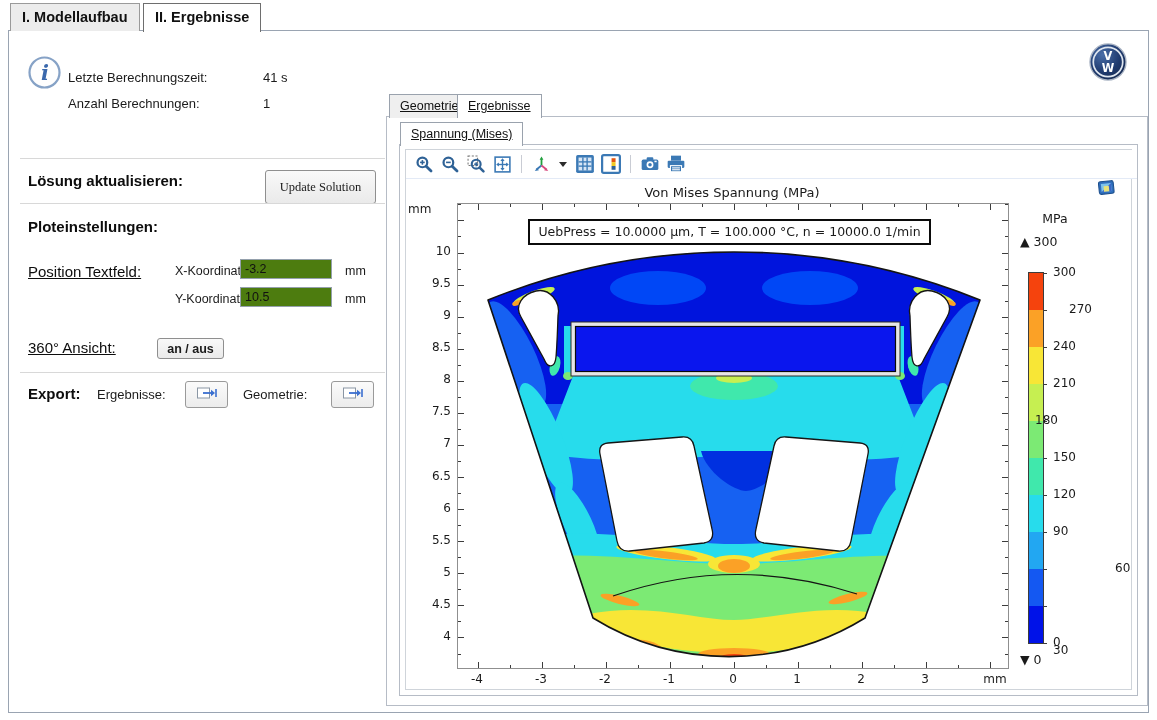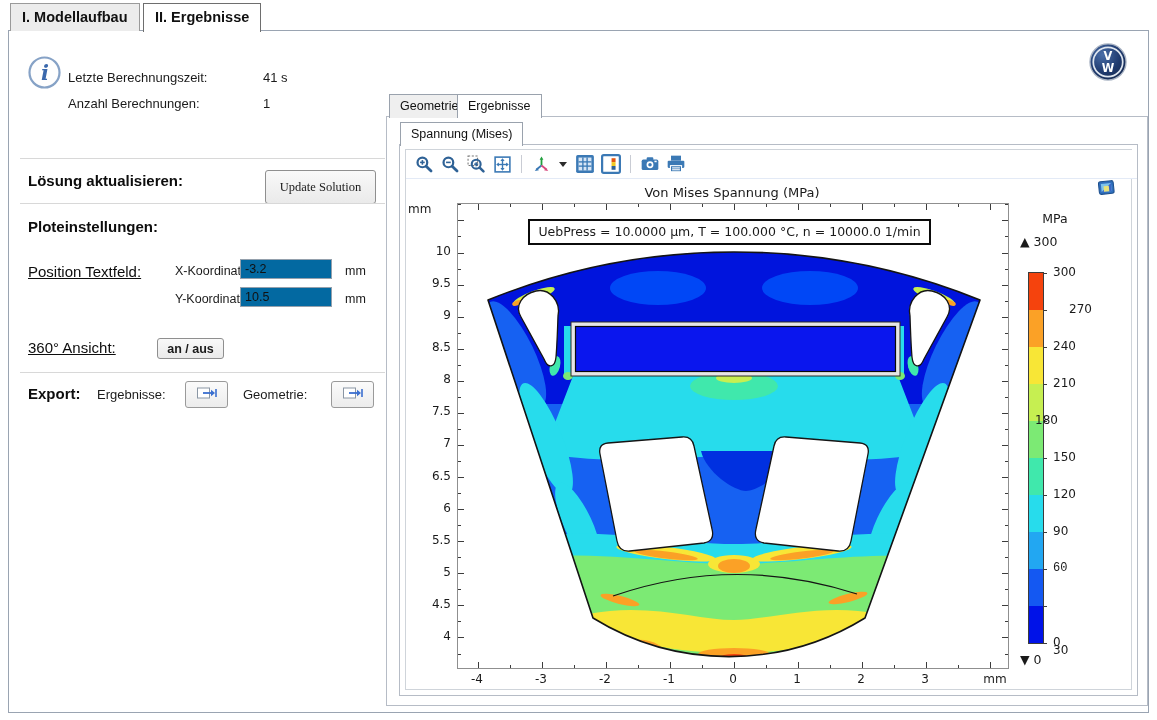--- a/index.html
+++ b/index.html
@@ -9,34 +9,34 @@
   
   .window-body{position:absolute;left:8px;top:30px;width:1139px;height:681px;
                border:1px solid #9aa4b2;background:#fff;}
   
   .tab{position:absolute;top:3px;height:27px;line-height:27px;padding:0 11px;
        font-size:14.5px;font-weight:bold;color:#111;background:#ececec;
        border:1px solid #9a9a9a;border-bottom:none;z-index:3;cursor:default;}
   .tab.active{background:#fff;border-color:#6e6e6e;height:28px;z-index:4;}
   
   .stab{height:23px;line-height:23px;padding:0 10px;font-size:12.5px;color:#111;
-        background:#efefef;border:1px solid #9aa2ad;border-bottom:none;z-index:3;cursor:default;}
+        background:#efefef;border:1px solid #9aa2ad;border-bottom:none;z-index:3;cursor:default;text-decoration:underline;}
   .stab.active{background:#fff;z-index:4;}
   .group{position:absolute;border:1px solid #b6bcc6;background:#fff;}
   
   .lbl{position:absolute;font-size:13px;color:#1b1b1b;white-space:nowrap;}
   .h1{position:absolute;font-size:15px;font-weight:bold;color:#0d0d0d;white-space:nowrap;}
   .link{position:absolute;font-size:15px;color:#0d0d0d;text-decoration:underline;white-space:nowrap;}
   .btn{position:absolute;background:linear-gradient(#f9f9f9,#eaeaea);border:1px solid #8f8f8f;
        border-radius:3px;font-size:12.5px;color:#1b1b1b;text-align:center;
        font-family:inherit;padding:0;cursor:default;}
   .iconbtn{position:absolute;background:linear-gradient(#fbfbfb,#ececec);border:1px solid #9a9a9a;
        border-radius:3px;display:flex;align-items:center;justify-content:center;cursor:default;}
   input.field{position:absolute;border:1px solid #94a0ac;font-size:12.5px;padding:0 4px;
-       font-family:inherit;color:#111;background:#0369a1;}
+       font-family:inherit;color:#111;background:#4d7c0f;}
   .divider{position:absolute;left:20px;width:365px;height:1px;background:#d8d8d8;}
   
   .toolbar{position:absolute;left:406px;top:150px;width:723px;height:28px;background:#fff;
            border-bottom:1px solid #e3eaf6;display:flex;align-items:center;gap:6px;padding-left:8px;z-index:2;}
   .tbi{width:20px;height:20px;display:inline-flex;align-items:center;justify-content:center;cursor:default;}
   .tbsep{width:1px;height:18px;background:#c9ccd4;margin:0 3px;}
   
   .plot-frame{position:absolute;left:457px;top:203px;width:550px;height:464px;
               border:1px solid #8f8f8f;background:#fff;}
   .pf{font-family:"DejaVu Sans","Liberation Sans",sans-serif;color:#1a1a1a;}
@@ -354,18 +354,18 @@
     <div class="ticklab" style="left: 1053px; top: 376px;">210</div>
     <div class="tick" style="left: 1043px; top: 420.5px; width: 4px; height: 1px;"></div>
     <div class="ticklab" style="left: 1035px; top: 413px;">180</div>
     <div class="tick" style="left: 1043px; top: 457.5px; width: 4px; height: 1px;"></div>
     <div class="ticklab" style="left: 1053px; top: 450px;">150</div>
     <div class="tick" style="left: 1043px; top: 494.5px; width: 4px; height: 1px;"></div>
     <div class="ticklab" style="left: 1053px; top: 487px;">120</div>
     <div class="tick" style="left: 1043px; top: 531.5px; width: 4px; height: 1px;"></div>
     <div class="ticklab" style="left: 1053px; top: 524px;">90</div>
     <div class="tick" style="left: 1043px; top: 568.5px; width: 4px; height: 1px;"></div>
-    <div class="ticklab" style="left: 1053px; top: 561px; font-family: Liberation Mono, monospace;">60</div>
+    <div class="ticklab" style="left: 1115px; top: 561px;">60</div>
     <div class="tick" style="left: 1043px; top: 605.5px; width: 4px; height: 1px;"></div>
     <div class="ticklab" style="left: 1053px; top: 598px; margin-top: 45px;">30</div>
     <div class="tick" style="left: 1043px; top: 642.5px; width: 4px; height: 1px;"></div>
     <div class="ticklab" style="left: 1053px; top: 635px;">0</div>
   </div>
 
 </body></html>

